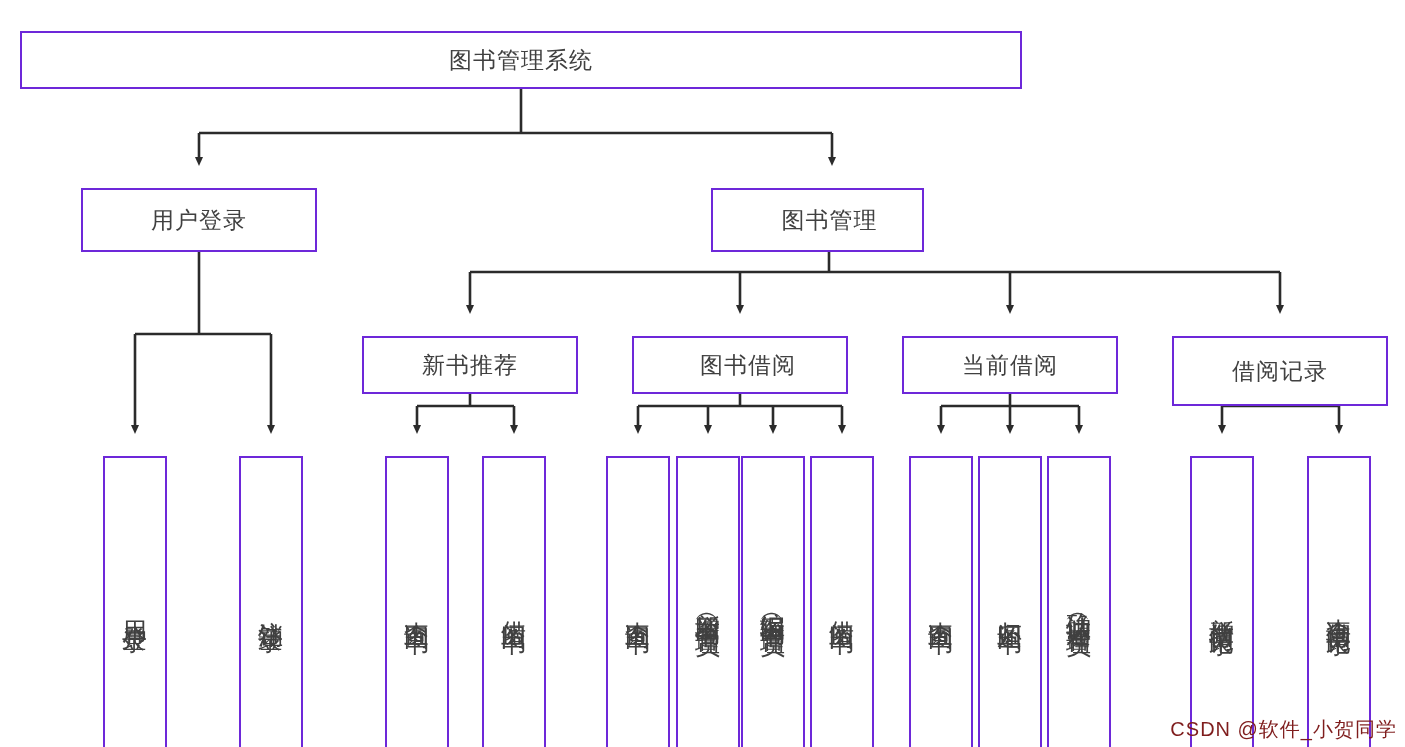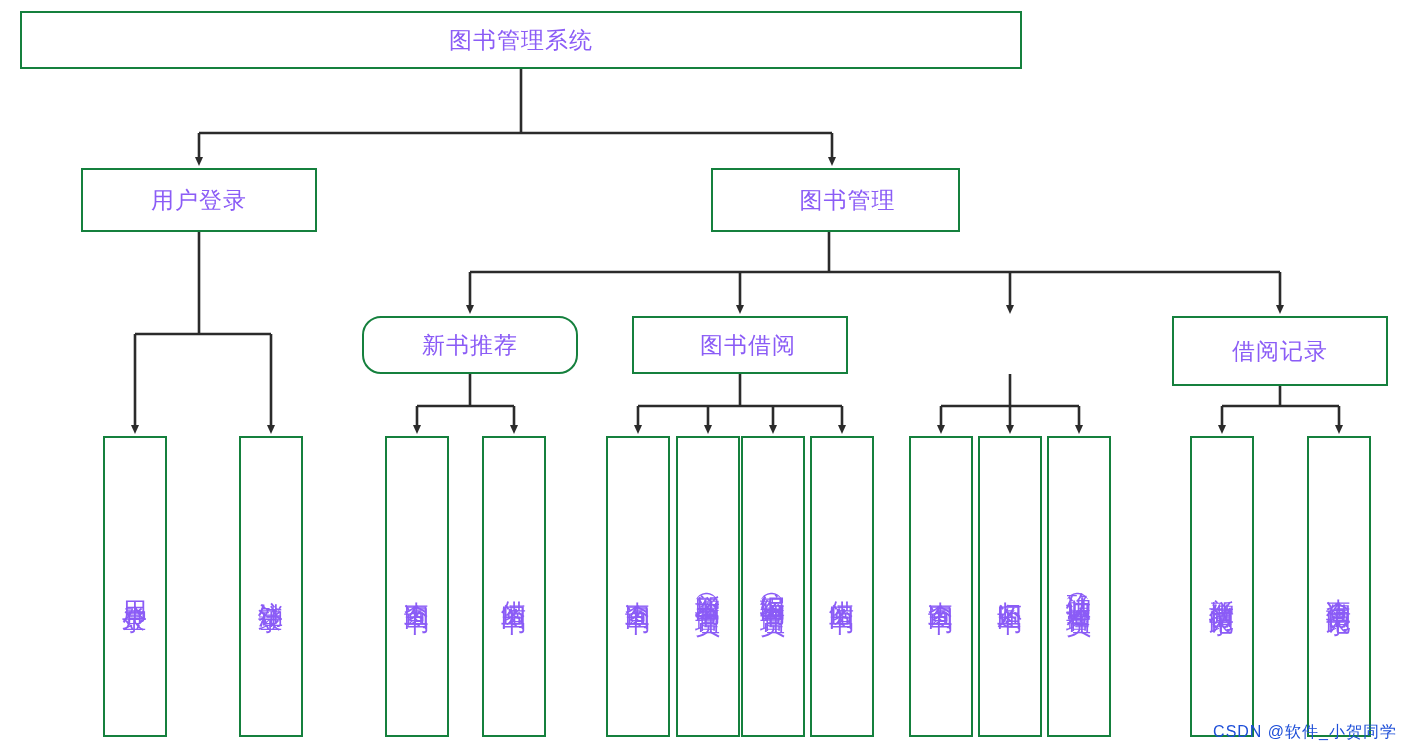--- a/index.html
+++ b/index.html
@@ -10,25 +10,26 @@
     font-family:"Liberation Sans","DejaVu Sans",sans-serif;
     overflow:hidden;
   }
   #canvas{position:relative;width:1405px;height:747px;}
   svg#edges{position:absolute;left:0;top:0;width:1405px;height:747px;}
 
   .node{
     position:absolute;
     box-sizing:border-box;
     background:#ffffff;
-    border:2px solid #15803d;
+    border:2px solid #6d28d9;
     display:flex;
     align-items:center;
     justify-content:center;
-    color:#8b5cf6;
+    color:#404040;
+    margin-top:20px;
   }
   .node.h{           
     font-size:23px;
     letter-spacing:1px;
   }
   .node.root{font-size:23px;}
   .node.v{           
     writing-mode:vertical-rl;
     text-orientation:upright;
     font-size:25px;
@@ -42,22 +43,22 @@
   .node.v .vlabel{
     writing-mode:vertical-rl;
     text-orientation:upright;
     white-space:normal;
     display:block;
   }
   .watermark{
     position:absolute;
     right:8px;
     bottom:4px;
-    font-size:16px;
-    color:#1d4ed8;
+    font-size:20px;
+    color:#7f1d1d;
     letter-spacing:1px;
     white-space:nowrap;
     pointer-events:none;
   }
 </style>
 </head>
 <body>
 
 <div id="canvas">
 
@@ -111,29 +112,32 @@
     </g>
   </svg>
 
   <div class="node h root" style="left:20px;top:11px;width:1002px;height:58px;">
     <span>图书管理系统</span>
   </div>
 
   <div class="node h" style="left:81px;top:168px;width:236px;height:64px;">
     <span>用户登录</span>
   </div>
-  <div class="node h" style="left:711px;top:168px;width:249px;height:64px;padding-left:24px;">
+  <div class="node h" style="left:711px;top:168px;width:213px;height:64px;padding-left:24px;">
     <span>图书管理</span>
   </div>
 
-  <div class="node h" style="left:362px;top:316px;width:216px;height:58px;border-radius:19px;">
+  <div class="node h" style="left:362px;top:316px;width:216px;height:58px;">
     <span>新书推荐</span>
   </div>
   <div class="node h" style="left:632px;top:316px;width:216px;height:58px;padding-left:16px;">
     <span>图书借阅</span>
+  </div>
+  <div class="node h" style="left:902px;top:316px;width:216px;height:58px;">
+    <span>当前借阅</span>
   </div>
   <div class="node h" style="left:1172px;top:316px;width:216px;height:70px;">
     <span>借阅记录</span>
   </div>
 
   <div class="node v" style="left:103px;top:436px;width:64px;height:301px;">
     <span class="vlabel">用户登录</span>
   </div>
   <div class="node v" style="left:239px;top:436px;width:64px;height:301px;">
     <span class="vlabel">注销登录</span>

